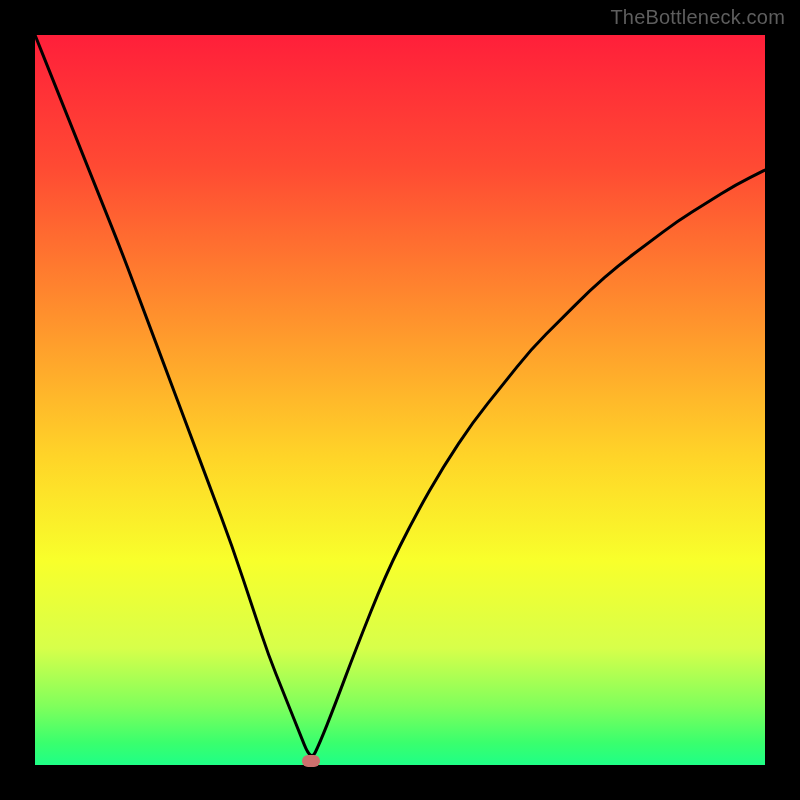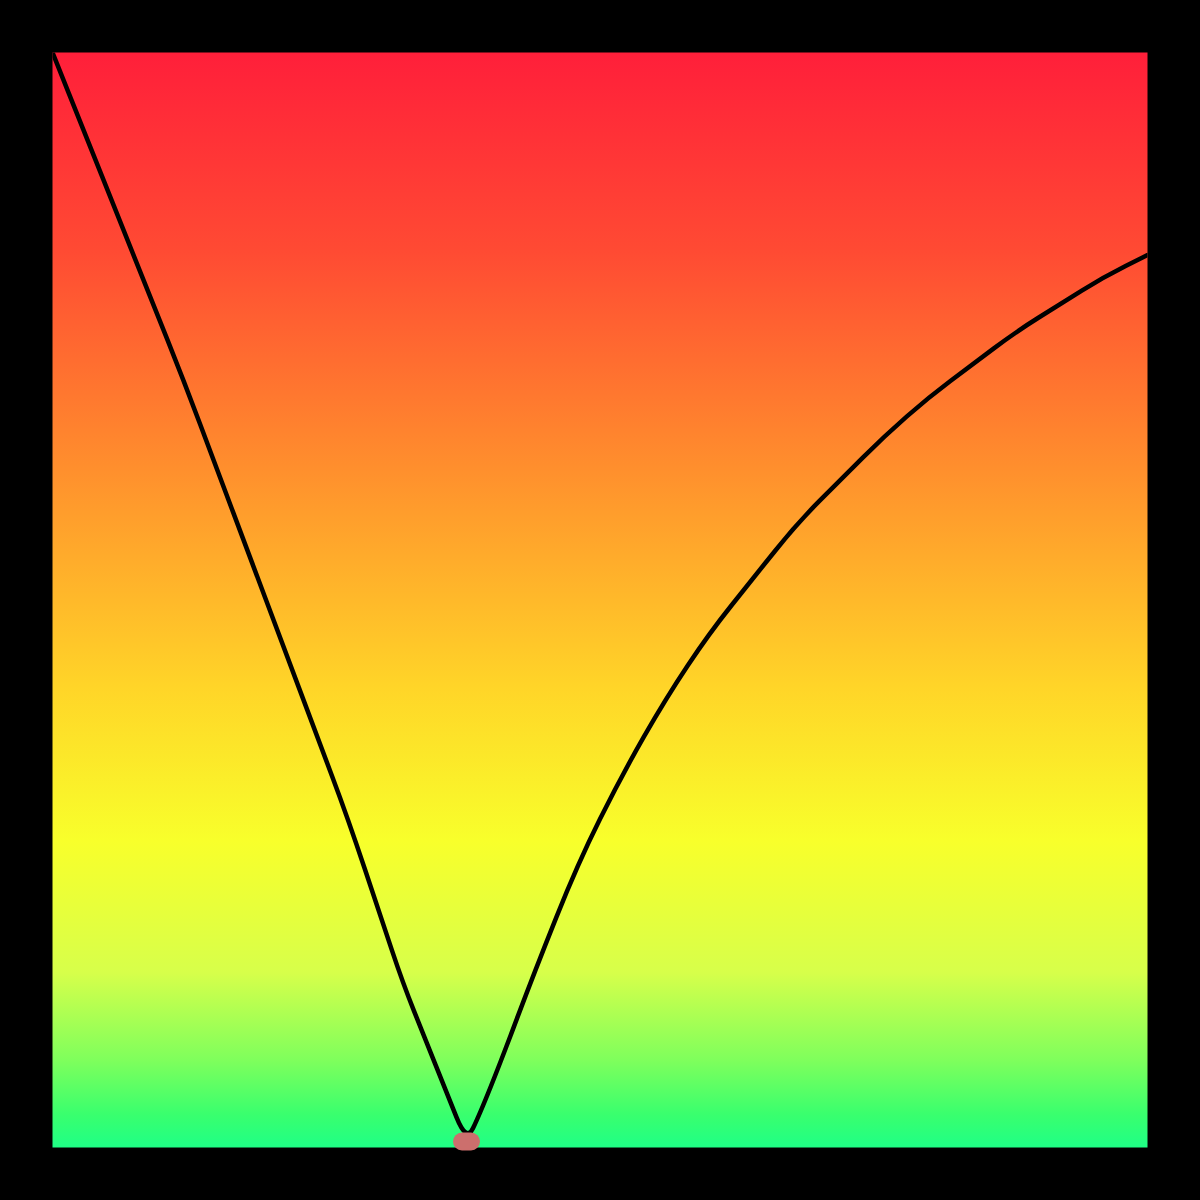--- a/index.html
+++ b/index.html
@@ -61,13 +61,14 @@
 
 <div class="canvas">
 
   <div class="plot-area">
     <svg id="curve-svg" width="730" height="730" viewBox="0 0 730 730">
       <path id="curve-path" d="M 0.00 0.00 Q 0.00 0.00 10.95 27.38 Q 21.90 54.75 32.85 82.13 Q 43.80 109.50 54.75 136.88 Q 65.70 164.25 76.65 191.63 Q 87.60 219.00 98.55 248.20 Q 109.50 277.40 120.45 306.60 Q 131.40 335.80 142.35 365.00 Q 153.30 394.20 164.25 423.40 Q 175.20 452.60 186.15 481.80 Q 197.10 511.00 208.05 543.85 Q 219.00 576.70 226.30 598.60 Q 233.60 620.50 240.90 638.75 Q 248.20 657.00 255.50 675.25 Q 262.80 693.50 269.37 709.92 Q 275.94 726.35 280.32 717.23 Q 284.70 708.10 292.00 689.85 Q 299.30 671.60 310.25 642.40 Q 321.20 613.20 335.80 576.70 Q 350.40 540.20 365.00 511.00 Q 379.60 481.80 394.20 456.25 Q 408.80 430.70 423.40 408.80 Q 438.00 386.90 452.60 368.65 Q 467.20 350.40 481.80 332.15 Q 496.40 313.90 511.00 299.30 Q 525.60 284.70 540.20 270.10 Q 554.80 255.50 569.40 242.72 Q 584.00 229.95 598.60 219.00 Q 613.20 208.05 627.80 197.10 Q 642.40 186.15 657.00 177.02 Q 671.60 167.90 686.20 158.77 Q 700.80 149.65 715.40 142.35 T 730.00 135.05" fill="none" stroke="#000000" stroke-width="3" stroke-linecap="round" stroke-linejoin="round"></path>
     </svg>
     <div id="min-marker" class="marker" style="left: 266.94px; top: 720.35px; background: rgb(204, 111, 109);"></div>
   </div>
 
+  <div class="attribution">TheBottleneck.com</div>
 </div>
 
 </body></html>

